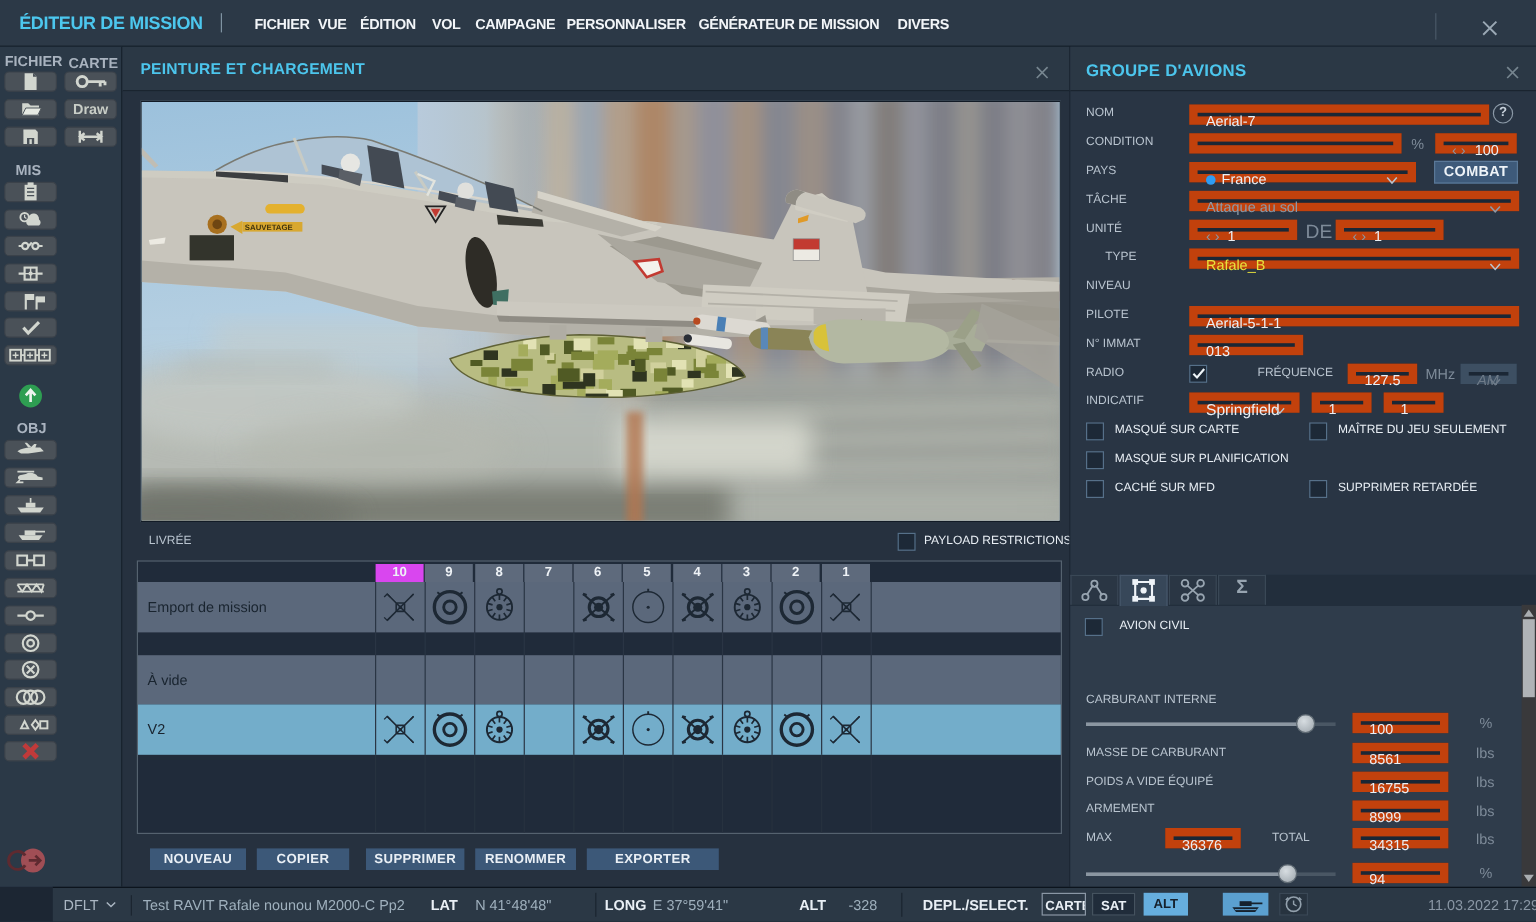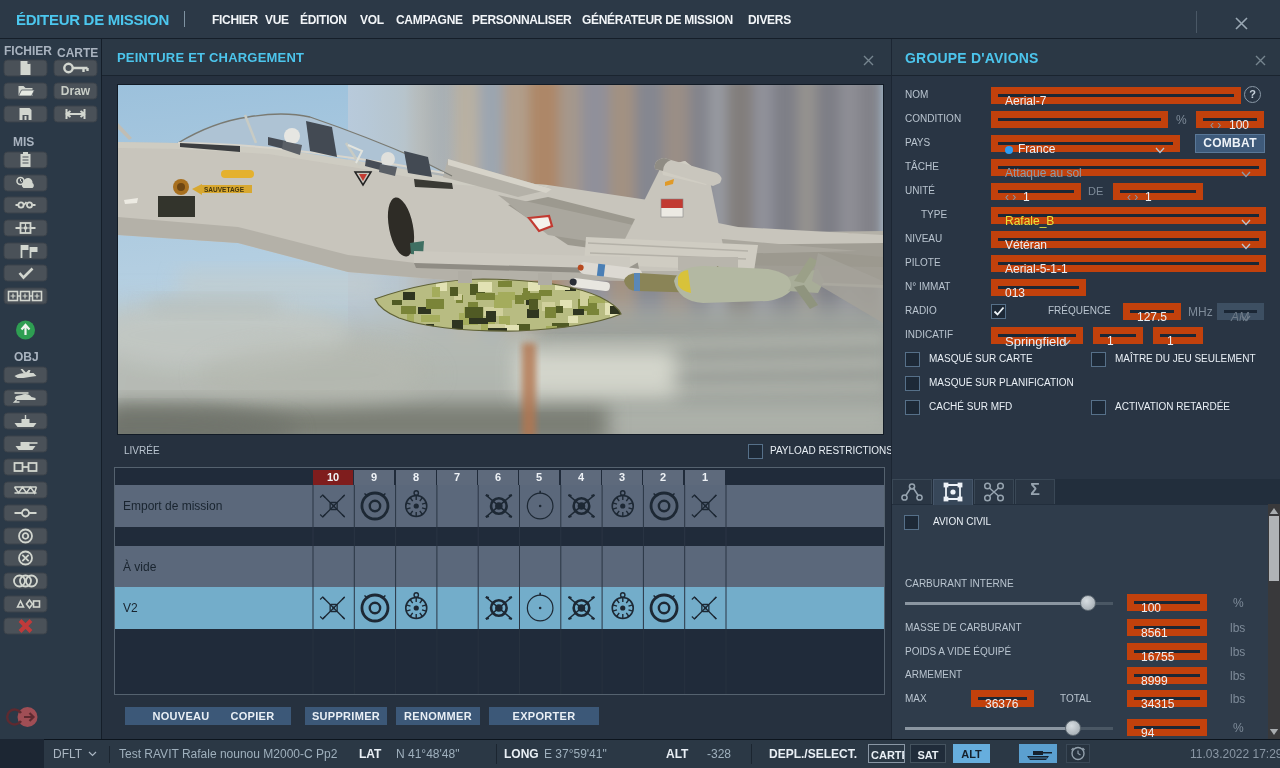--- a/index.html
+++ b/index.html
@@ -418,21 +418,21 @@
         </g>
       </svg>
     </div>
 
   <div class="lbl ab" style="left:22px;top:406px;">LIVRÉE</div>
   <div class="cb ab" style="left:646px;top:405px;"></div>
   <div class="lbl ab wt" style="left:668px;top:406px;white-space:nowrap;">PAYLOAD RESTRICTIONS</div>
 
   <div class="ab" id="wtable" style="left:12px;top:428px;width:769px;height:226px;border:1px solid #55626f;background:#202b3a;">
 
-    <div class="ab" style="left:198px;top:2px;width:40px;height:15px;background:#7f1d1d;text-align:center;font-size:11px;font-weight:bold;color:#eef2f6;line-height:15px;">10</div>
+    <div class="ab" style="left:198px;top:2px;width:40px;height:15px;background:#d946ef;text-align:center;font-size:11px;font-weight:bold;color:#eef2f6;line-height:15px;">10</div>
     <div class="ab" style="left:239px;top:2px;width:40px;height:15px;background:#5e6a7c;text-align:center;font-size:11px;font-weight:bold;color:#eef2f6;line-height:15px;">9</div>
     <div class="ab" style="left:281px;top:2px;width:40px;height:15px;background:#5e6a7c;text-align:center;font-size:11px;font-weight:bold;color:#eef2f6;line-height:15px;">8</div>
     <div class="ab" style="left:322px;top:2px;width:40px;height:15px;background:#5e6a7c;text-align:center;font-size:11px;font-weight:bold;color:#eef2f6;line-height:15px;">7</div>
     <div class="ab" style="left:363px;top:2px;width:40px;height:15px;background:#5e6a7c;text-align:center;font-size:11px;font-weight:bold;color:#eef2f6;line-height:15px;">6</div>
     <div class="ab" style="left:404px;top:2px;width:40px;height:15px;background:#5e6a7c;text-align:center;font-size:11px;font-weight:bold;color:#eef2f6;line-height:15px;">5</div>
     <div class="ab" style="left:446px;top:2px;width:40px;height:15px;background:#5e6a7c;text-align:center;font-size:11px;font-weight:bold;color:#eef2f6;line-height:15px;">4</div>
     <div class="ab" style="left:487px;top:2px;width:40px;height:15px;background:#5e6a7c;text-align:center;font-size:11px;font-weight:bold;color:#eef2f6;line-height:15px;">3</div>
     <div class="ab" style="left:528px;top:2px;width:40px;height:15px;background:#5e6a7c;text-align:center;font-size:11px;font-weight:bold;color:#eef2f6;line-height:15px;">2</div>
     <div class="ab" style="left:570px;top:2px;width:40px;height:15px;background:#5e6a7c;text-align:center;font-size:11px;font-weight:bold;color:#eef2f6;line-height:15px;">1</div>
 
@@ -587,21 +587,21 @@
           <path d="M576.85 131.5 L579.35 129 L581.85 131.5" stroke-width="1.1"></path>
           <path d="M598.85 131.5 L601.35 129 L598.85 131.5" stroke-width="1.1"></path>
           <path d="M576.85 148.5 L579.35 151 L581.85 148.5" stroke-width="1.1"></path>
           <path d="M598.85 148.5 L601.35 151 L598.85 148.5" stroke-width="1.1"></path>
           <rect x="586.85" y="136.5" width="7" height="7" rx="1"></rect>
         </g>
         <circle cx="590.35" cy="140" r="1.4" fill="#1d2834"></circle>
       </svg>
   </div>
 
-  <div class="btn ab" style="left:23px;top:668px;width:80px;height:18px;line-height:18px;padding-left:16px;">NOUVEAU</div>
+  <div class="btn ab" style="left:23px;top:668px;width:80px;height:18px;line-height:18px;">NOUVEAU</div>
   <div class="btn ab" style="left:112px;top:668px;width:77px;height:18px;line-height:18px;">COPIER</div>
   <div class="btn ab" style="left:203px;top:668px;width:82px;height:18px;line-height:18px;">SUPPRIMER</div>
   <div class="btn ab" style="left:294px;top:668px;width:84px;height:18px;line-height:18px;">RENOMMER</div>
   <div class="btn ab" style="left:387px;top:668px;width:110px;height:18px;line-height:18px;">EXPORTER</div>
 </div>
 
 <div class="ab" style="left:892px;top:39px;width:388px;height:700px;background:#293544;">
   <div class="ab" style="left:0;top:0;width:388px;height:36px;background:#2b3845;border-bottom:1px solid #1a242f;">
     <div class="hdrtxt ab" style="left:13px;top:11px;font-size:14px;">GROUPE D'AVIONS</div>
     <svg class="ab" style="left:362px;top:15px;" width="13" height="13" viewBox="0 0 13 13">
@@ -630,36 +630,31 @@
 
     <div class="lbl ab" style="left:13px;top:122px;">TÂCHE</div>
     <div class="fld ab fldg" style="left:99px;top:120px;width:275px;height:17px;">Attaque au sol
       <svg class="ab" style="right:8px;top:5px;" width="10" height="7" viewBox="0 0 10 7">
           <path d="M1 1 L5 5.5 L9 1" fill="none" stroke="#8d9aa8" stroke-width="1.3"></path>
         </svg>
     </div>
 
     <div class="lbl ab" style="left:13px;top:146px;">UNITÉ</div>
     <div class="fld ab" style="left:99px;top:144px;width:90px;height:17px;"><span style="color:#8a98a6;">‹ ›</span>&nbsp;&nbsp;1</div>
-    <div class="ab" style="left:196px;top:146px;font-size:11px;color:#7e8b99;">DE</div>
+    <div class="ab" style="left:196px;top:146px;font-size:16px;color:#7e8b99;">DE</div>
     <div class="fld ab" style="left:221px;top:144px;width:90px;height:17px;"><span style="color:#8a98a6;">‹ ›</span>&nbsp;&nbsp;1</div>
 
     <div class="lbl ab" style="left:13px;top:170px;margin-left:16px;">TYPE</div>
     <div class="fld ab" style="left:99px;top:168px;width:275px;height:17px;color:#e8e23c;">Rafale_B
       <svg class="ab" style="right:8px;top:5px;" width="10" height="7" viewBox="0 0 10 7">
           <path d="M1 1 L5 5.5 L9 1" fill="none" stroke="#b9c4cf" stroke-width="1.3"></path>
         </svg>
     </div>
 
     <div class="lbl ab" style="left:13px;top:194px;">NIVEAU</div>
-    <div class="fld ab" style="left:99px;top:192px;width:275px;height:17px;">Vétéran
-      <svg class="ab" style="right:8px;top:5px;" width="10" height="7" viewBox="0 0 10 7">
-          <path d="M1 1 L5 5.5 L9 1" fill="none" stroke="#b9c4cf" stroke-width="1.3"></path>
-        </svg>
-    </div>
 
     <div class="lbl ab" style="left:13px;top:218px;">PILOTE</div>
     <div class="fld ab" style="left:99px;top:216px;width:275px;height:17px;">Aerial-5-1-1</div>
 
     <div class="lbl ab" style="left:13px;top:242px;">N° IMMAT</div>
     <div class="fld ab" style="left:99px;top:240px;width:95px;height:17px;">013</div>
 
     <div class="lbl ab" style="left:13px;top:266px;">RADIO</div>
     <div class="cb ab" style="left:99px;top:265px;"></div>
     <svg class="ab" style="left:101px;top:267px;" width="12" height="11" viewBox="0 0 12 11">
@@ -685,21 +680,21 @@
 
     <div class="cb ab" style="left:13px;top:313px;"></div>
     <div class="lbl ab wt" style="left:37px;top:314px;">MASQUÉ SUR CARTE</div>
     <div class="cb ab" style="left:199px;top:313px;"></div>
     <div class="lbl ab wt" style="left:223px;top:314px;white-space:nowrap;">MAÎTRE DU JEU SEULEMENT</div>
     <div class="cb ab" style="left:13px;top:337px;"></div>
     <div class="lbl ab wt" style="left:37px;top:338px;width:157px;overflow:hidden;white-space:nowrap;">MASQUÉ SUR PLANIFICATION</div>
     <div class="cb ab" style="left:13px;top:361px;"></div>
     <div class="lbl ab wt" style="left:37px;top:362px;">CACHÉ SUR MFD</div>
     <div class="cb ab" style="left:199px;top:361px;"></div>
-    <div class="lbl ab wt" style="left:223px;top:362px;">ACTIVATION RETARDÉE</div>
+    <div class="lbl ab wt" style="left:223px;top:362px;">SUPPRIMER RETARDÉE</div>
   </div>
 
   <div class="ab" style="left:0;top:440px;width:388px;height:26px;background:#222e3c;">
     <div class="ab" style="left:0;top:0;width:40px;height:25px;background:#2a3644;border:1px solid #3a4856;border-bottom:none;box-sizing:border-box;"></div>
     <div class="ab" style="left:41px;top:0;width:40px;height:26px;background:#374759;border:1px solid #46566a;border-bottom:none;box-sizing:border-box;"></div>
     <div class="ab" style="left:82px;top:0;width:40px;height:25px;background:#2a3644;border:1px solid #3a4856;border-bottom:none;box-sizing:border-box;"></div>
     <div class="ab" style="left:123px;top:0;width:40px;height:25px;background:#2a3644;border:1px solid #3a4856;border-bottom:none;box-sizing:border-box;"></div>
     <svg class="ab" style="left:8px;top:3px;" width="24" height="20" viewBox="0 0 24 20">
         <g stroke="#97a4b0" stroke-width="1.5" fill="none">
           <path d="M5.5 14 L11 5.5 M13 5.5 L18.5 14"></path>

